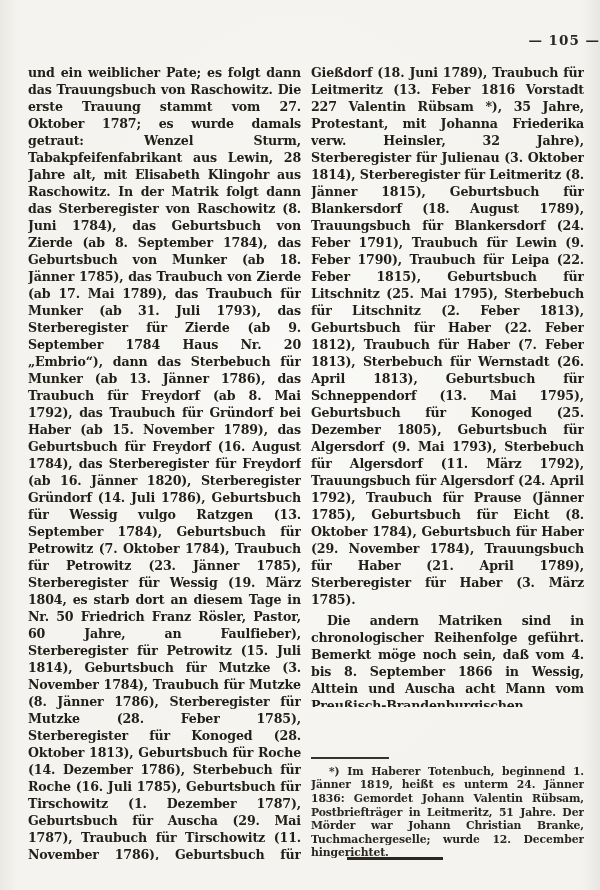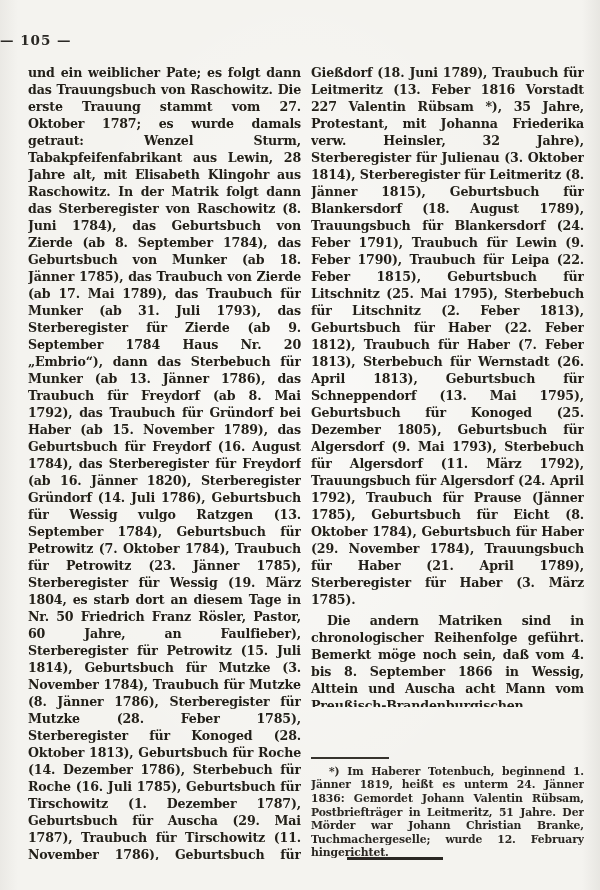--- a/index.html
+++ b/index.html
@@ -10,21 +10,21 @@
     background:#f4f3ef;
     background-image:
       radial-gradient(ellipse at 50% 45%, rgba(255,255,255,.55) 0%, rgba(255,255,255,0) 60%),
       linear-gradient(90deg, rgba(120,115,105,.08) 0%, rgba(0,0,0,0) 3%, rgba(0,0,0,0) 97%, rgba(120,115,105,.10) 100%);
     overflow:hidden;
     font-family:"DejaVu Serif","Liberation Serif",serif;
     color:#221f1b;
   }
   .page-number{
     position:absolute;top:32px;left:0;right:0;
-    text-align:left;
+    text-align:right;
     font-size:13.5px;
     letter-spacing:1px;
     font-weight:bold;
     color:#2a2824;
   }
   .columns{
     position:absolute;
     top:64px;left:28px;right:16px;bottom:28px;
     display:flex;
     gap:10px;
@@ -95,21 +95,21 @@
       <p class="body-text">und ein weiblicher Pate; es folgt dann das Trauungsbuch von Raschowitz. Die erste Trauung stammt vom 27. Oktober 1787; es wurde damals getraut: Wenzel Sturm, Tabakpfeifenfabrikant aus Lewin, 28 Jahre alt, mit Elisabeth Klingohr aus Raschowitz. In der Matrik folgt dann das Sterberegister von Raschowitz (8. Juni 1784), das Geburtsbuch von Zierde (ab 8. September 1784), das Geburtsbuch von Munker (ab 18. Jänner 1785), das Traubuch von Zierde (ab 17. Mai 1789), das Traubuch für Munker (ab 31. Juli 1793), das Sterberegister für Zierde (ab 9. September 1784 Haus Nr. 20 „Embrio“), dann das Sterbebuch für Munker (ab 13. Jänner 1786), das Traubuch für Freydorf (ab 8. Mai 1792), das Traubuch für Gründorf bei Haber (ab 15. November 1789), das Geburtsbuch für Freydorf (16. August 1784), das Sterberegister für Freydorf (ab 16. Jänner 1820), Sterberegister Gründorf (14. Juli 1786), Geburtsbuch für Wessig vulgo Ratzgen (13. September 1784), Geburtsbuch für Petrowitz (7. Oktober 1784), Traubuch für Petrowitz (23. Jänner 1785), Sterberegister für Wessig (19. März 1804, es starb dort an diesem Tage in Nr. 50 Friedrich Franz Rösler, Pastor, 60 Jahre, an Faulfieber), Sterberegister für Petrowitz (15. Juli 1814), Geburtsbuch für Mutzke (3. November 1784), Traubuch für Mutzke (8. Jänner 1786), Sterberegister für Mutzke (28. Feber 1785), Sterberegister für Konoged (28. Oktober 1813), Geburtsbuch für Roche (14. Dezember 1786), Sterbebuch für Roche (16. Juli 1785), Geburtsbuch für Tirschowitz (1. Dezember 1787), Geburtsbuch für Auscha (29. Mai 1787), Traubuch für Tirschowitz (11. November 1786), Geburtsbuch für Schönau (19. April 1788), Traubuch für Schönau (13. April 1788), Geburtsbuch für Hundorf (5. Mai 1789), Geburtsbuch für</p>
     </div>
 
     <div class="col right">
       <div class="col-content">
         <p class="body-text">Gießdorf (18. Juni 1789), Traubuch für Leitmeritz (13. Feber 1816 Vorstadt 227 Valentin Rübsam *), 35 Jahre, Protestant, mit Johanna Friederika verw. Heinsler, 32 Jahre), Sterberegister für Julienau (3. Oktober 1814), Sterberegister für Leitmeritz (8. Jänner 1815), Geburtsbuch für Blankersdorf (18. August 1789), Trauungsbuch für Blankersdorf (24. Feber 1791), Traubuch für Lewin (9. Feber 1790), Traubuch für Leipa (22. Feber 1815), Geburtsbuch für Litschnitz (25. Mai 1795), Sterbebuch für Litschnitz (2. Feber 1813), Geburtsbuch für Haber (22. Feber 1812), Traubuch für Haber (7. Feber 1813), Sterbebuch für Wernstadt (26. April 1813), Geburtsbuch für Schneppendorf (13. Mai 1795), Geburtsbuch für Konoged (25. Dezember 1805), Geburtsbuch für Algersdorf (9. Mai 1793), Sterbebuch für Algersdorf (11. März 1792), Trauungsbuch für Algersdorf (24. April 1792), Traubuch für Prause (Jänner 1785), Geburtsbuch für Eicht (8. Oktober 1784), Geburtsbuch für Haber (29. November 1784), Trauungsbuch für Haber (21. April 1789), Sterberegister für Haber (3. März 1785).</p>
         <p class="body-text indent">Die andern Matriken sind in chronologischer Reihenfolge geführt. Bemerkt möge noch sein, daß vom 4. bis 8. September 1866 in Wessig, Alttein und Auscha acht Mann vom Preußisch-Brandenburgischen Füsilierregiment Nr. 35 an der Cholera gestorben und auf dem Haberer evangelischen Friedhofe beerdigt wurden. Dort steht heute noch ein einfacher von den Kameraden gewidmeter Grabstein.</p>
       </div>
       <div class="footnote-block">
         <div class="footnote-rule"></div>
-        <p class="footnote-text">*) Im Haberer Totenbuch, beginnend 1. Jänner 1819, heißt es unterm 24. Jänner 1836: Gemordet Johann Valentin Rübsam, Postbriefträger in Leitmeritz, 51 Jahre. Der Mörder war Johann Christian Branke, Tuchmachergeselle; wurde 12. February hingerichtet.</p>
+        <p class="footnote-text">*) Im Haberer Totenbuch, beginnend 1. Jänner 1819, heißt es unterm 24. Jänner 1836: Gemordet Johann Valentin Rübsam, Postbriefträger in Leitmeritz, 51 Jahre. Der Mörder war Johann Christian Branke, Tuchmachergeselle; wurde 12. December hingerichtet.</p>
       </div>
     </div>
 
   </div>
 
   <div class="end-rule"></div>
 
 </div>
 
 </body></html>

